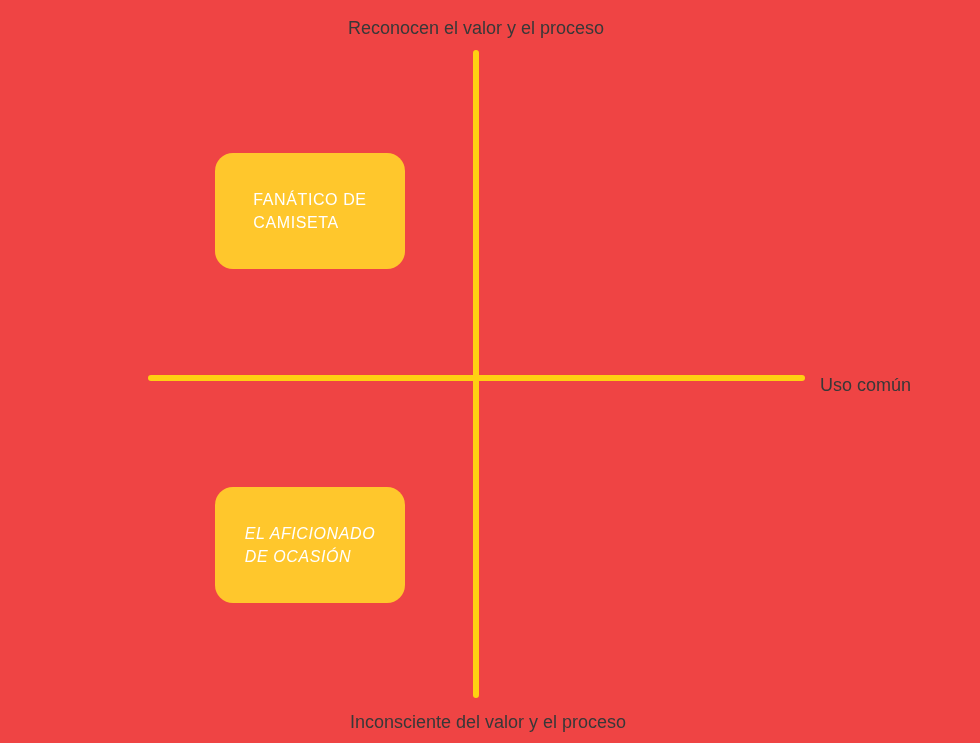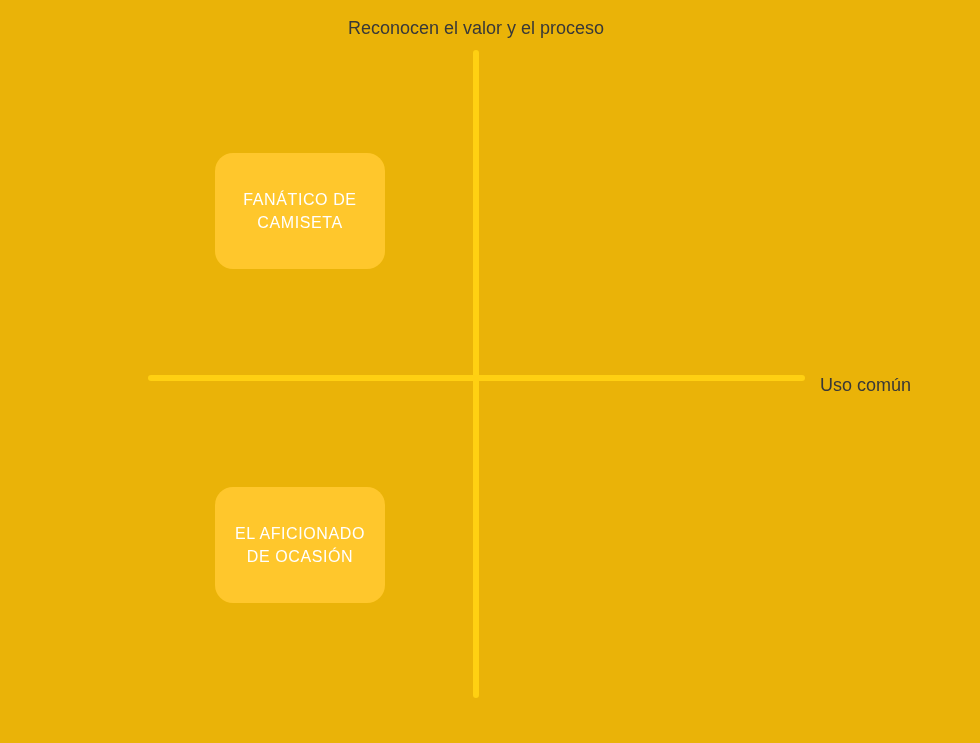--- a/index.html
+++ b/index.html
@@ -5,21 +5,21 @@
   html, body {
     margin: 0;
     padding: 0;
     background: #ffffff;
     font-family: "Liberation Sans", sans-serif;
   }
   .diagram {
     position: relative;
     width: 980px;
     height: 743px;
-    background: #eab308;
+    background: #ef4444;
     overflow: hidden;
   }
   .axis-line {
     position: absolute;
     background: #FFD012;
     border-radius: 3px;
   }
   .axis-line.vertical {
     left: 473px;
     top: 50px;
@@ -58,51 +58,52 @@
     text-align: center;
   }
   .axis-label.right {
     left: 820px;
     top: 366px;
     white-space: nowrap;
     margin-top: 8px;
   }
   .quad-box {
     position: absolute;
-    width: 170px;
+    width: 190px;
     height: 116px;
     background: #FFC72C;
     border-radius: 18px;
     display: flex;
     align-items: center;
     justify-content: center;
-    text-align: center;
+    text-align: left;
   }
   .quad-box span {
     color: #FFFFFF;
     font-size: 16px;
     line-height: 23px;
     letter-spacing: 0.6px;
     white-space: pre-line;
   }
   .quad-box.tl { left: 215px; top: 153px; }
   .quad-box.tr { left: 546px; top: 153px; }
-  .quad-box.bl { left: 215px; top: 487px; }
+  .quad-box.bl { left: 215px; top: 487px; font-style: italic; }
   .quad-box.br { left: 546px; top: 487px; }
 </style>
 </head>
 <body>
 
 <div class="diagram">
 
   <div class="axis-label top">Reconocen el valor y el proceso</div>
 
 
   <div class="axis-label right">Uso común</div>
 
+  <div class="axis-label bottom">Inconsciente del valor y el proceso</div>
 
   <div class="axis-line vertical"></div>
 
   <div class="axis-line horizontal"></div>
 
   <div class="quad-box tl">
     <span>FANÁTICO DE
 CAMISETA</span>
   </div>
 

